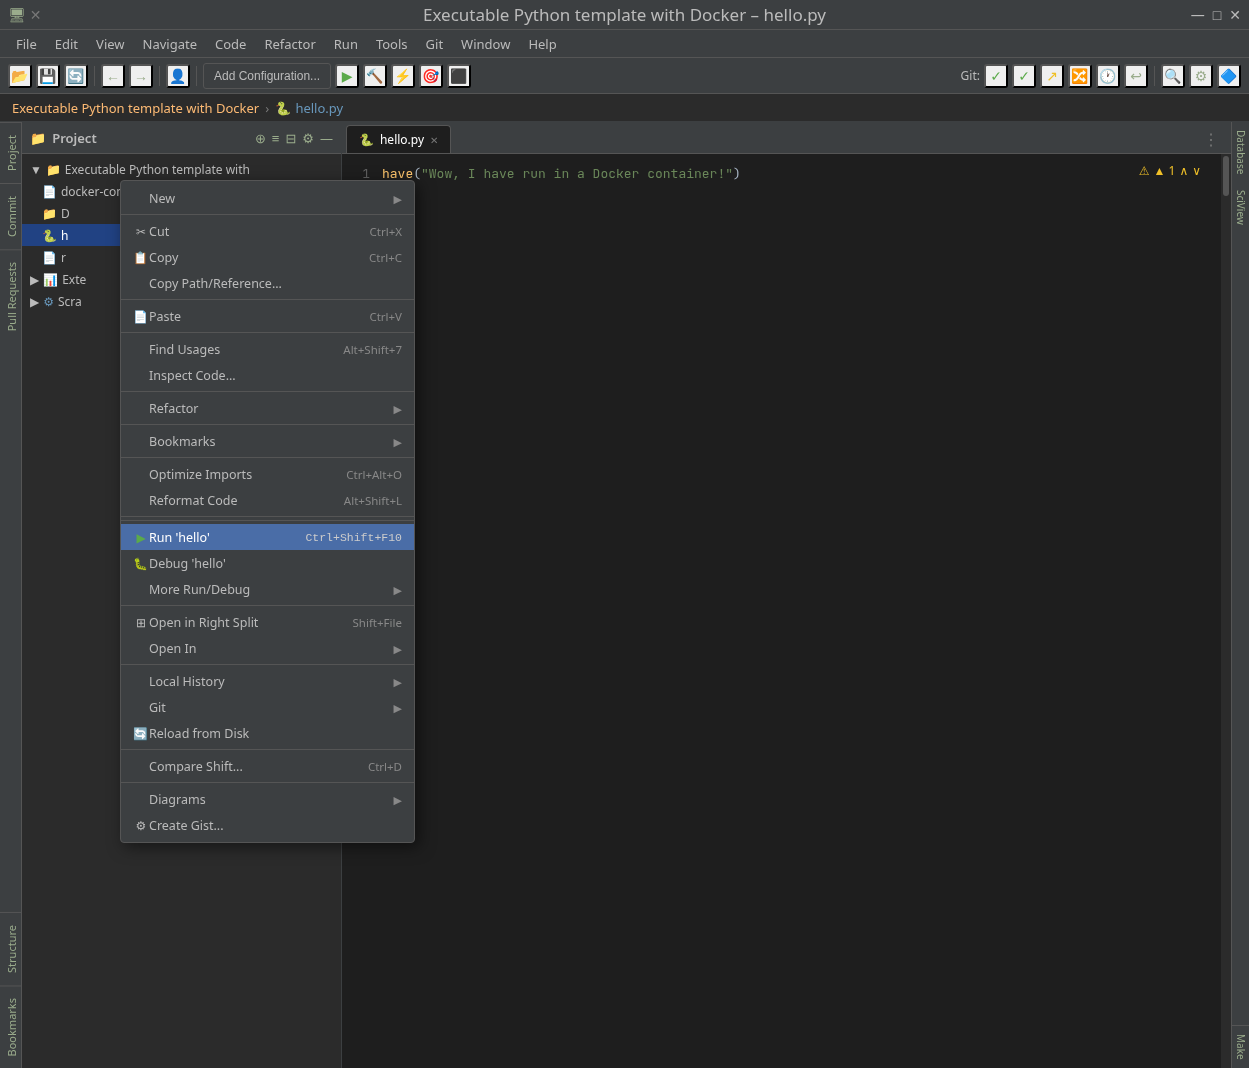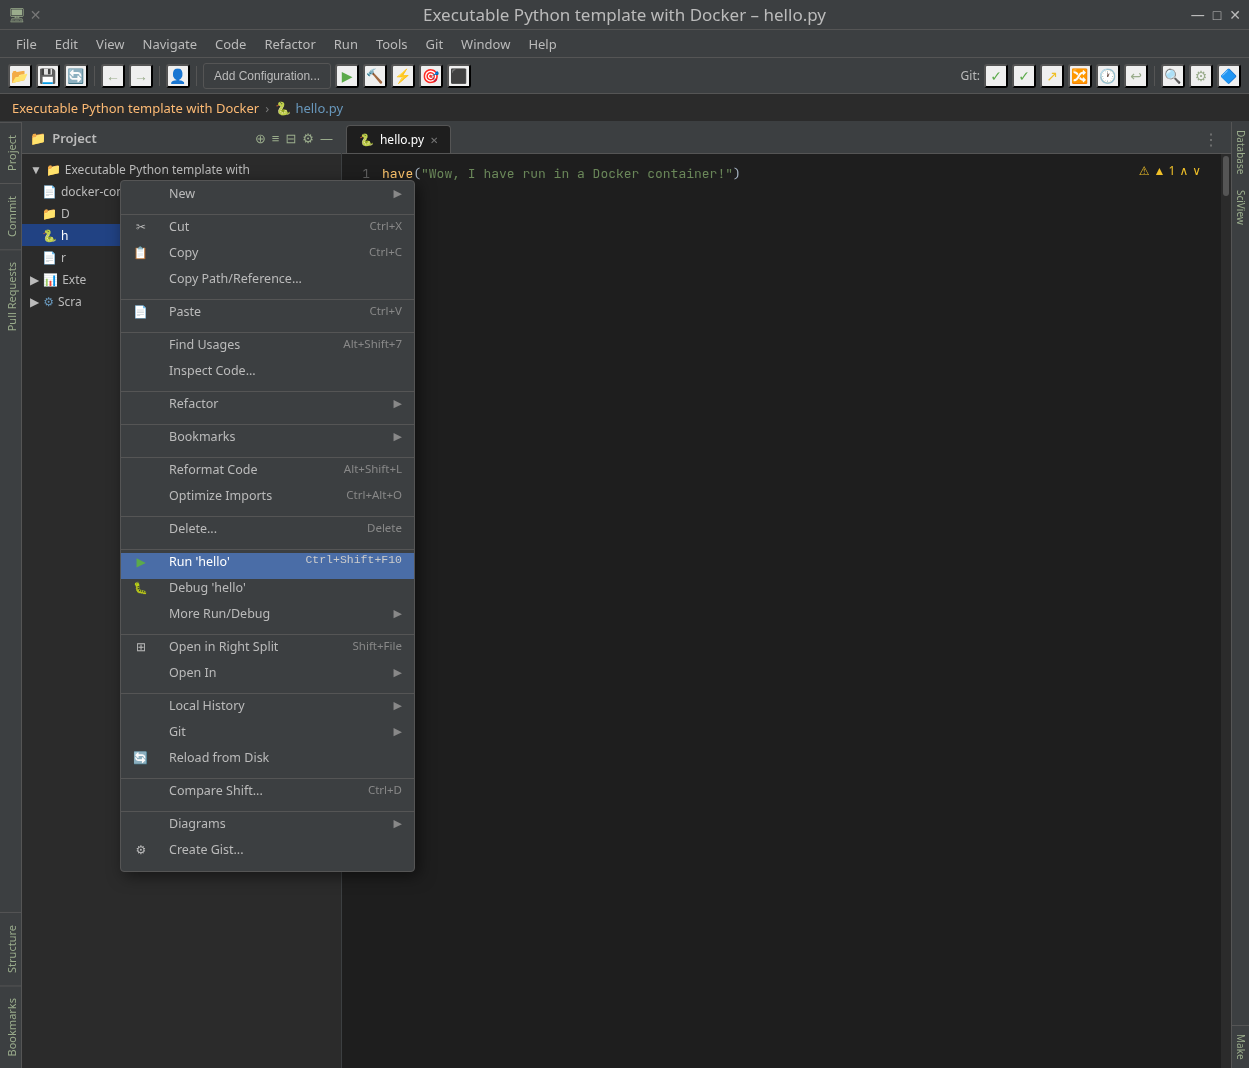--- a/index.html
+++ b/index.html
@@ -294,23 +294,23 @@
       background: #3c3f41;
       border: 1px solid #555;
       border-radius: 4px;
       box-shadow: 4px 4px 16px rgba(0,0,0,0.5);
       z-index: 1000;
       padding: 4px 0;
     }
     .ctx-item {
       height: 26px;
       display: flex;
-      align-items: flex-start;
+      align-items: center;
       padding: 0 12px;
-      gap: 20px;
+      gap: 0;
       cursor: pointer;
       font-size: 12.5px;
       color: #bbbbbb;
       position: relative;
     }
     .ctx-item.active { background: #4a6da7; color: #ffffff; }
     .ctx-item .shortcut {
       margin-left: auto;
       color: #888;
       font-size: 11.5px;
@@ -550,36 +550,31 @@
 
   <div class="ctx-item">
     <span class="icon-prefix"></span>
     <span>Bookmarks</span>
     <span class="arrow">▶</span>
   </div>
   <div class="ctx-separator"></div>
 
   <div class="ctx-item">
     <span class="icon-prefix"></span>
+    <span>Optimize Imports</span>
+    <span class="shortcut">Ctrl+Alt+O</span>
+  </div>
+
+  <div class="ctx-item">
+    <span class="icon-prefix"></span>
     <span>Reformat Code</span>
     <span class="shortcut">Alt+Shift+L</span>
   </div>
-
-  <div class="ctx-item">
-    <span class="icon-prefix"></span>
-    <span>Optimize Imports</span>
-    <span class="shortcut">Ctrl+Alt+O</span>
-  </div>
-  <div class="ctx-separator"></div>
-
-  <div class="ctx-item">
-    <span class="icon-prefix"></span>
-    <span>Delete...</span>
-    <span class="shortcut">Delete</span>
-  </div>
+  <div class="ctx-separator"></div>
+
 
   <div class="ctx-separator"></div>
 
   <div class="ctx-item active">
     <span class="icon-prefix" style="color:#5baa4a;">▶</span>
     <span>Run 'hello'</span>
     <span class="shortcut">Ctrl+Shift+F10</span>
   </div>
 
   <div class="ctx-item">

